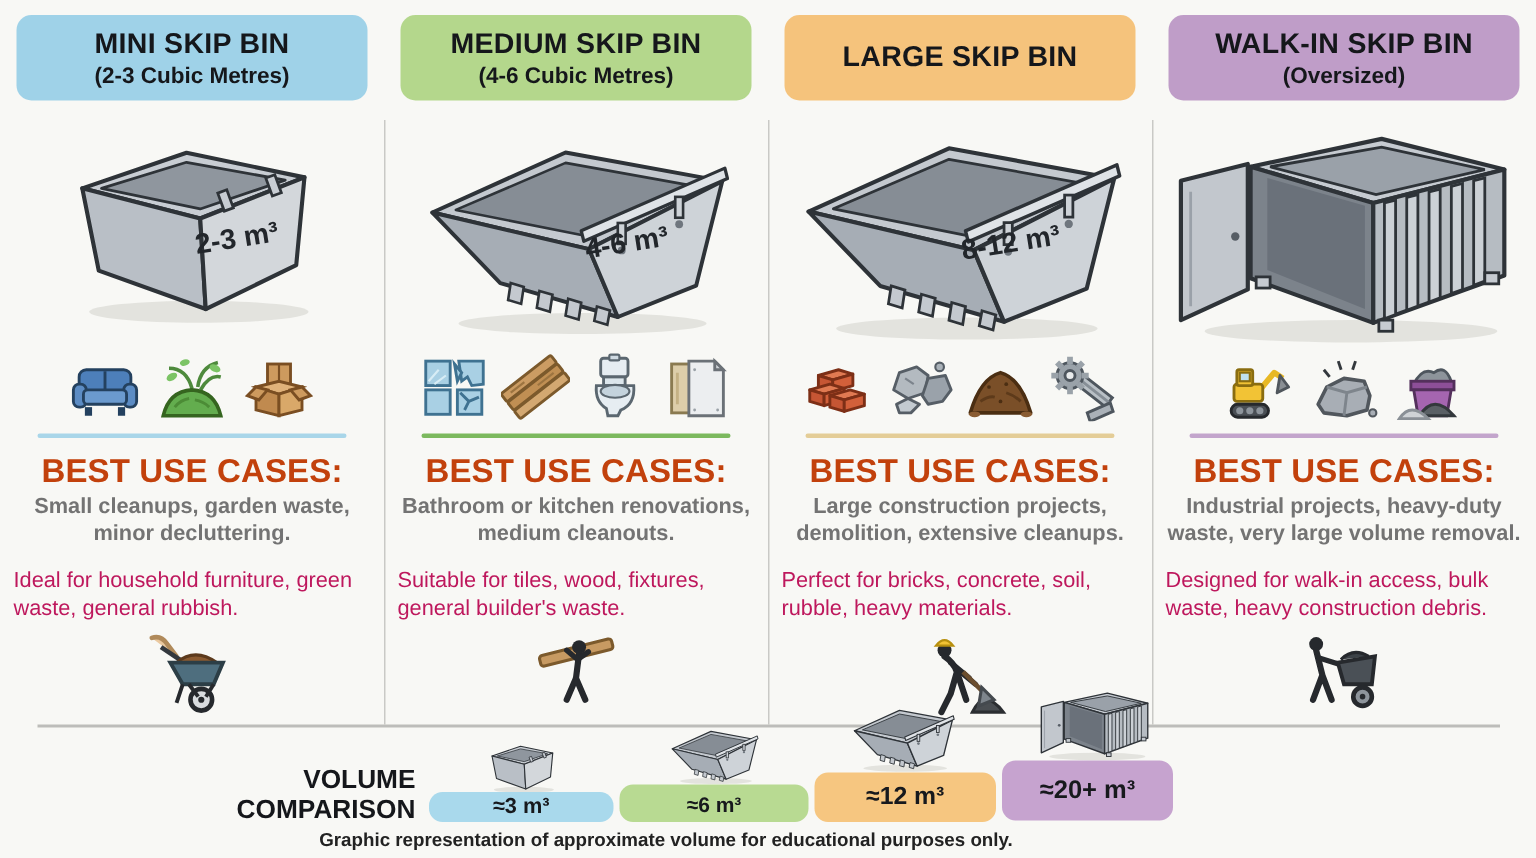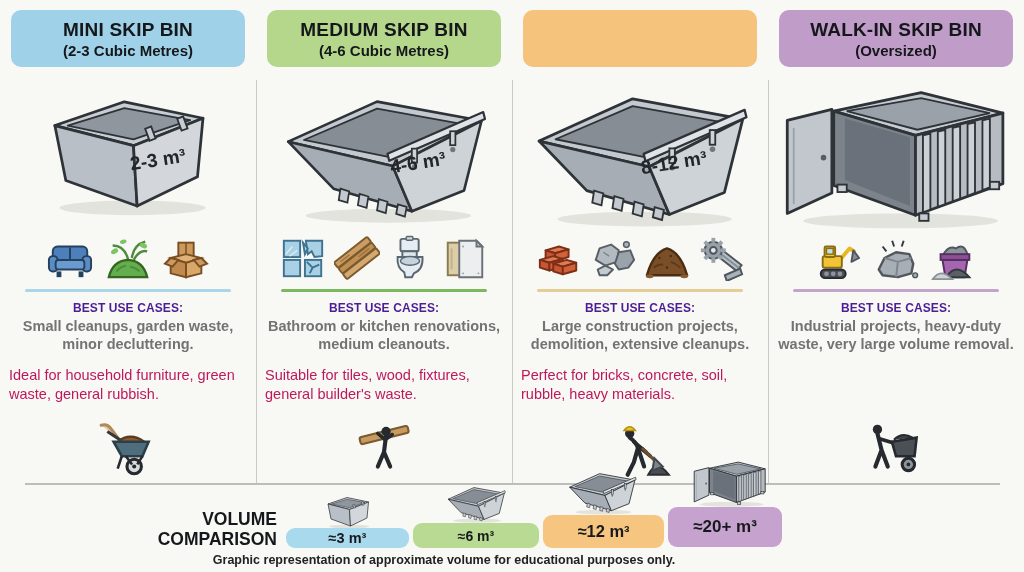--- a/index.html
+++ b/index.html
@@ -14,21 +14,21 @@
   .bin-box{width:186px;height:128px;}
   .bin-skip{width:224px;height:148px;}
   .column:nth-child(3) .bin-skip{width:238px;height:156px;}
   .bin-walkin{width:242px;height:158px;}
   .bin-label{position:absolute;font-weight:800;font-size:19px;color:#22262b;transform:translate(-50%,-50%) rotate(-9deg);white-space:nowrap;}
   .lbl-box{left:calc(50% + 30px);top:55%;}
   .lbl-skip{left:calc(50% + 34px);top:57%;}
   .icons{margin-top:2px;height:52px;display:flex;align-items:flex-end;justify-content:center;gap:12px;}
   .wicon{width:46px;height:46px;}
   .divider{margin-top:8px;width:206px;height:3px;border-radius:2px;}
-  .buc{margin-top:9px;font-size:12px;font-weight:800;color:#4c1d95;letter-spacing:.1px;}
+  .buc{margin-top:9px;font-size:22px;font-weight:800;color:#c2410c;letter-spacing:.1px;}
   .usecase{margin-top:3px;width:238px;text-align:center;font-size:14.5px;font-weight:700;line-height:1.22;color:#737373;}
   .desc{margin-top:13px;width:238px;text-align:left;font-size:14.5px;font-weight:400;line-height:1.25;color:#be185d;}
   .worker{position:absolute;top:421px;left:0;width:100%;display:flex;justify-content:center;}
   .worker-svg{width:66px;height:58px;}
   .vsep{position:absolute;top:80px;height:403px;width:1px;background:#c9c9c6;}
   .hsep{position:absolute;top:483px;left:25px;width:975px;height:2px;background:#bdbdba;}
   .vc-label{position:absolute;top:510px;left:145px;width:132px;text-align:right;font-size:17.5px;font-weight:800;line-height:1.12;color:#15171b;}
   .pill{position:absolute;border-radius:9px;display:flex;align-items:center;justify-content:center;font-weight:800;color:#17191d;}
   .pill-0{left:286px;top:528px;width:123px;height:20px;font-size:14.5px;}
   .pill-1{left:413px;top:523px;width:126px;height:25px;font-size:14px;}
@@ -334,20 +334,21 @@
     <div class="desc">Suitable for tiles, wood, fixtures, general builder's waste.</div>
     <div class="worker">
       <svg class="worker-svg" viewBox="0 0 64 56">
             <use class="worker-use" href="#carrying-plank-icon"></use>
           </svg>
     </div>
   </div>
 
   <div class="column">
     <div class="header" style="background: rgb(245, 195, 124);">
+      <div class="title">LARGE SKIP BIN</div>
     </div>
     <div class="bin-wrap">
       <svg class="bin-svg bin-skip" viewBox="0 0 240 170">
             <use class="bin-use" href="#bin-skip"></use>
           </svg>
       <div class="bin-label lbl-skip">8-12 m³</div>
     </div>
     <div class="icons" style="gap: 8px;">
           <svg class="wicon" viewBox="0 0 48 48">
             <use href="#bricks-icon"></use>
@@ -391,20 +392,21 @@
           <svg class="wicon" viewBox="0 0 48 48">
             <use href="#heavy-rock-icon"></use>
           </svg>
           <svg class="wicon" viewBox="0 0 48 48">
             <use href="#rubble-bin-icon"></use>
           </svg>
         </div>
     <div class="divider" style="background: rgb(195, 165, 204);"></div>
     <div class="buc">BEST USE CASES:</div>
     <div class="usecase">Industrial projects, heavy-duty waste, very large volume removal.</div>
+    <div class="desc">Designed for walk-in access, bulk waste, heavy construction debris.</div>
     <div class="worker">
       <svg class="worker-svg" viewBox="0 0 64 56">
             <use class="worker-use" href="#pushing-cart-icon"></use>
           </svg>
     </div>
   </div>
 </div>
   <div class="vsep" style="left:256px"></div>
   <div class="vsep" style="left:512px"></div>
   <div class="vsep" style="left:768px"></div>

